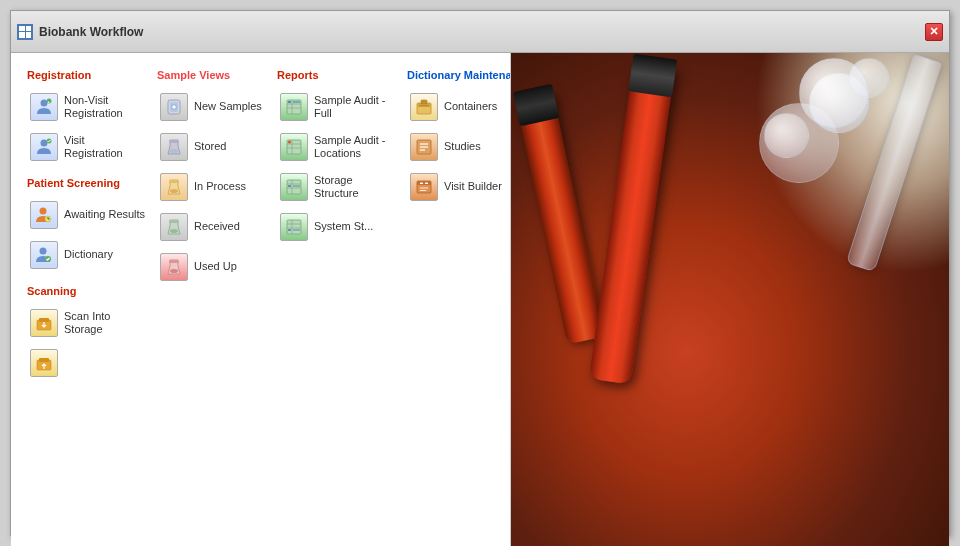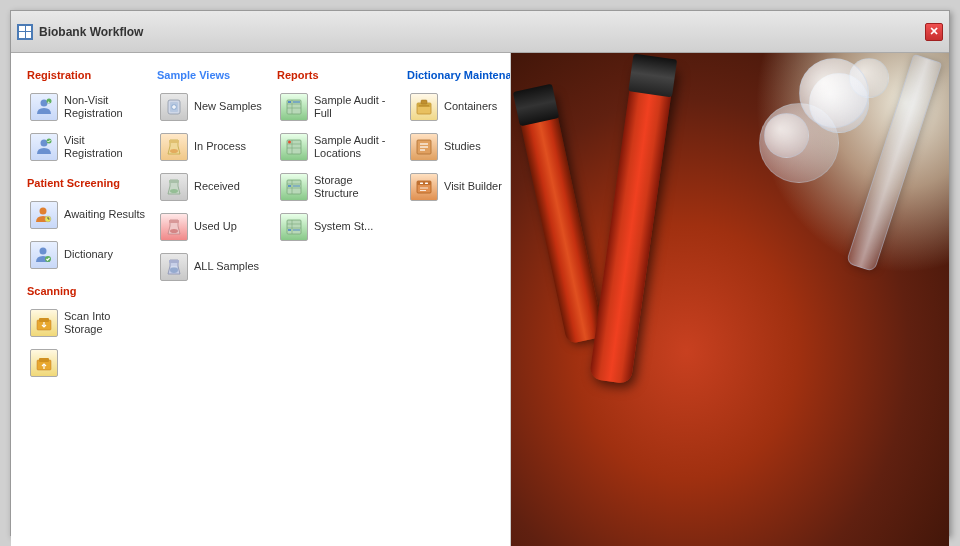--- a/index.html
+++ b/index.html
@@ -211,21 +211,21 @@
     .icon-spreadsheet {
       background: linear-gradient(to bottom, #e8ffe8, #88c888);
     }
 
     
     .icon-container {
       background: linear-gradient(to bottom, #fff8e8, #f0d888);
     }
 
     .reg-color { color: #cc2200; }
-    .sample-color { color: #3b82f6; }
+    .sample-color { color: #ef4444; }
     .dict-color { color: #0055cc; }
 
     
     svg.menu-icon {
       width: 18px;
       height: 18px;
     }
   </style>
 </head>
 <body>
@@ -342,20 +342,30 @@
                   <rect x="3" y="2" width="12" height="14" rx="2" fill="#d0d8e8" stroke="#9099a8" stroke-width="0.8"></rect>
                   <rect x="5" y="4" width="8" height="10" rx="1" fill="#b8c8e0"></rect>
                   <circle cx="9" cy="9" r="3" fill="#a0b8d8"></circle>
                   <line x1="7" y1="9" x2="11" y2="9" stroke="white" stroke-width="1.2"></line>
                   <line x1="9" y1="7" x2="9" y2="11" stroke="white" stroke-width="1.2"></line>
                 </svg>
               </div>
               <span class="menu-item-text">New Samples</span>
             </div>
 
+            <div class="menu-item">
+              <div class="icon-box icon-flask-gray">
+                <svg class="menu-icon" viewBox="0 0 18 18">
+                  <path d="M5 2 L13 2 L13 8 L15 16 L3 16 L5 8 Z" fill="#c8c8d8" stroke="#9099a8" stroke-width="0.8"></path>
+                  <rect x="4" y="2" width="10" height="3" rx="1" fill="#b0b0c8"></rect>
+                  <ellipse cx="9" cy="13" rx="4" ry="2" fill="#a8b8d8" opacity="0.7"></ellipse>
+                </svg>
+              </div>
+              <span class="menu-item-text">Stored</span>
+            </div>
 
             <div class="menu-item">
               <div class="icon-box icon-flask-orange">
                 <svg class="menu-icon" viewBox="0 0 18 18">
                   <path d="M5 2 L13 2 L13 8 L15 16 L3 16 L5 8 Z" fill="#f0d898" stroke="#c0a848" stroke-width="0.8"></path>
                   <rect x="4" y="2" width="10" height="3" rx="1" fill="#e0c070"></rect>
                   <ellipse cx="9" cy="13" rx="4" ry="2" fill="#e0a050" opacity="0.8"></ellipse>
                 </svg>
               </div>
               <span class="menu-item-text">In Process</span>
@@ -378,31 +388,20 @@
                 <svg class="menu-icon" viewBox="0 0 18 18">
                   <path d="M5 2 L13 2 L13 8 L15 16 L3 16 L5 8 Z" fill="#f0c8c8" stroke="#c08888" stroke-width="0.8"></path>
                   <rect x="4" y="2" width="10" height="3" rx="1" fill="#d89898"></rect>
                   <ellipse cx="9" cy="13" rx="4" ry="2" fill="#c86868" opacity="0.7"></ellipse>
                 </svg>
               </div>
               <span class="menu-item-text">Used Up</span>
             </div>
 
 
-            <div class="menu-item">
-              <div class="icon-box icon-flask-gray">
-                <svg class="menu-icon" viewBox="0 0 18 18">
-                  <path d="M5 2 L13 2 L13 8 L15 16 L3 16 L5 8 Z" fill="#c8d0e8" stroke="#8890b0" stroke-width="0.8"></path>
-                  <rect x="4" y="2" width="10" height="3" rx="1" fill="#a8b0d0"></rect>
-                  <ellipse cx="9" cy="12" rx="4" ry="3" fill="#88a0c8" opacity="0.8"></ellipse>
-                  <line x1="6" y1="9" x2="12" y2="9" stroke="white" stroke-width="0.8" opacity="0.6"></line>
-                </svg>
-              </div>
-              <span class="menu-item-text">ALL Samples</span>
-            </div>
           </div>
         </div>
 
         <div class="column" style="min-width:130px; max-width:140px;">
           <div class="section-gap">
             <div class="section-title reg-color">Reports</div>
 
             <div class="menu-item">
               <div class="icon-box icon-spreadsheet">
                 <svg class="menu-icon" viewBox="0 0 18 18">

